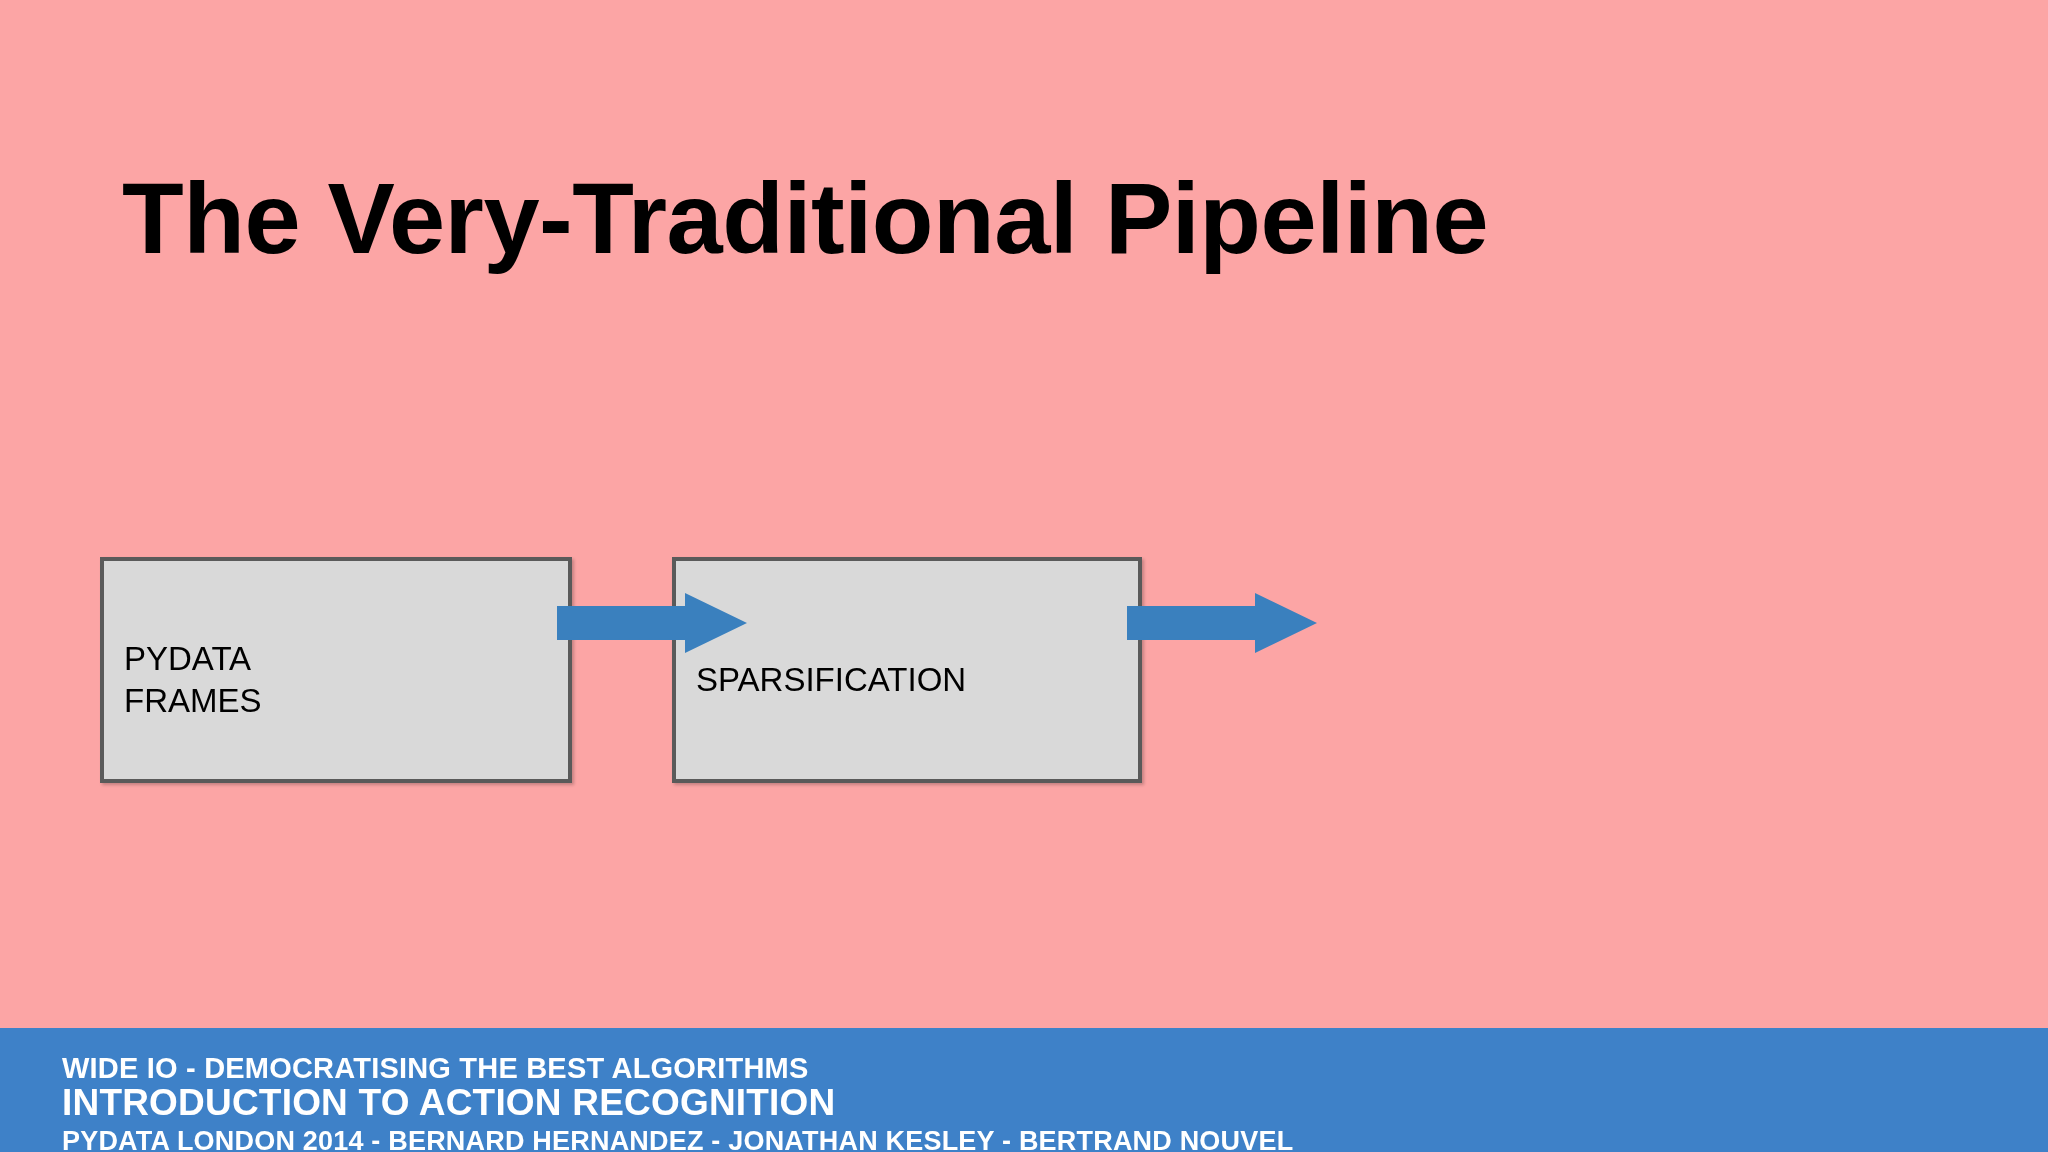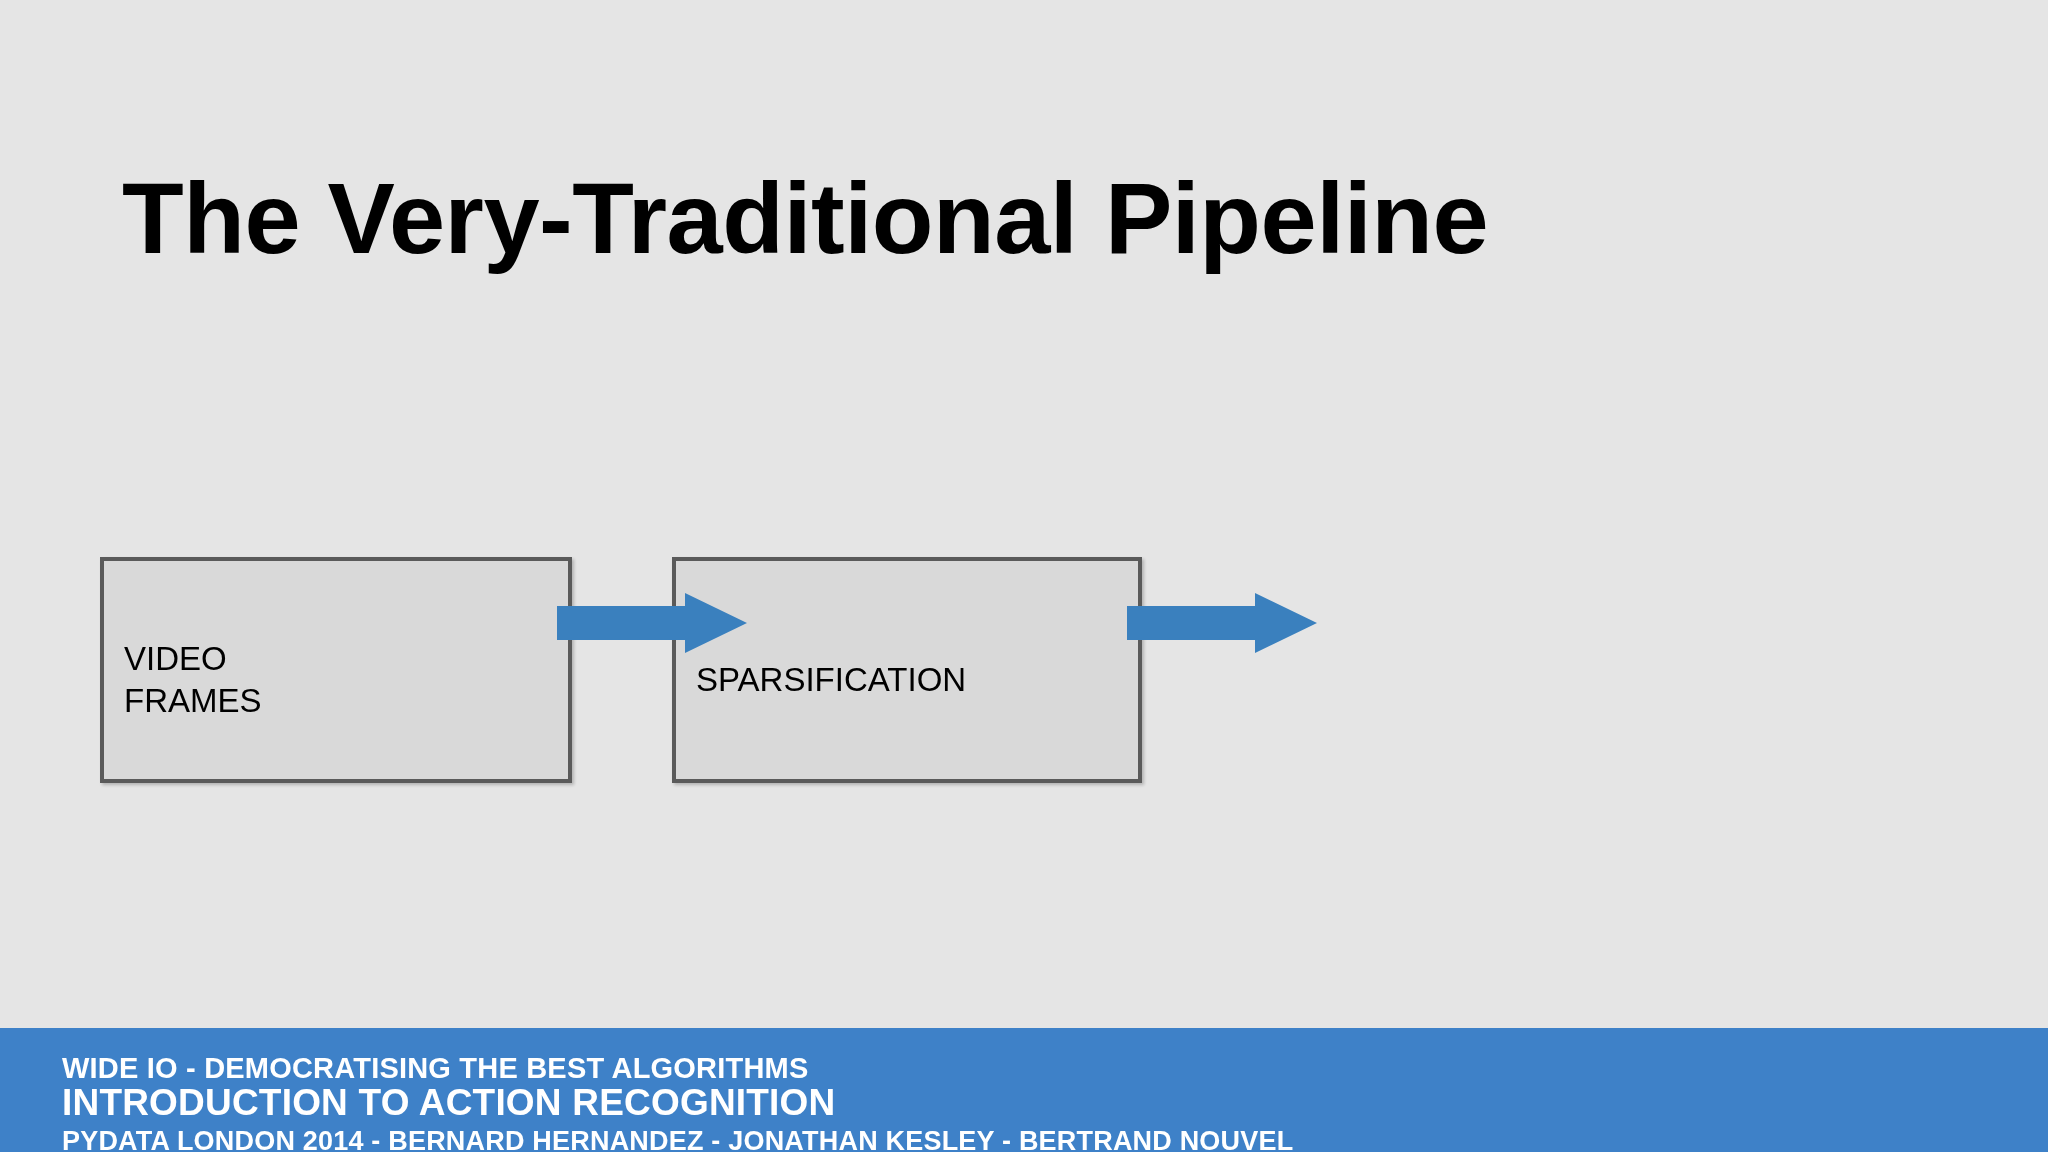--- a/index.html
+++ b/index.html
@@ -10,21 +10,21 @@
     width: 2048px;
     height: 1152px;
     background: #ffffff;
     font-family: "Liberation Sans", sans-serif;
     overflow: hidden;
   }
   .slide {
     position: relative;
     width: 2048px;
     height: 1152px;
-    background: #e5e5e5;
+    background: #fca5a5;
     overflow: hidden;
   }
 
   
   .slide-title {
     position: absolute;
     left: 122px;
     top: 95px;
     font-size: 101px;
     font-weight: bold;
@@ -116,21 +116,21 @@
 </head>
 <body>
 
 <div class="slide">
 
   <h1 class="slide-title">The Very-Traditional Pipeline</h1>
 
   <div class="diagram">
 
     <div class="pipe-box box-1">
-      <span class="box-label">VIDEO
+      <span class="box-label">PYDATA
 FRAMES</span>
     </div>
 
     <div class="pipe-arrow arrow-1">
       <svg viewBox="0 0 190 60" preserveAspectRatio="none" aria-hidden="true">
         <polygon points="0,13 128,13 128,0 190,30 128,60 128,47 0,47" fill="#3A80BE"></polygon>
       </svg>
     </div>
 
     <div class="pipe-box box-2">

